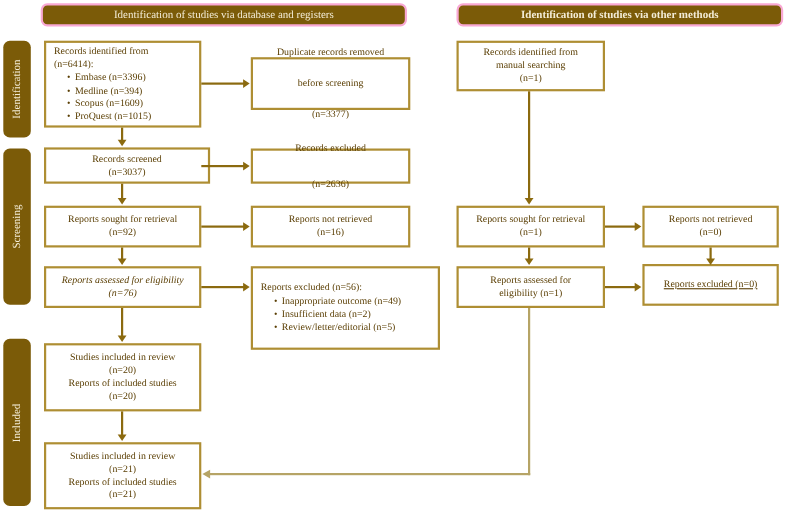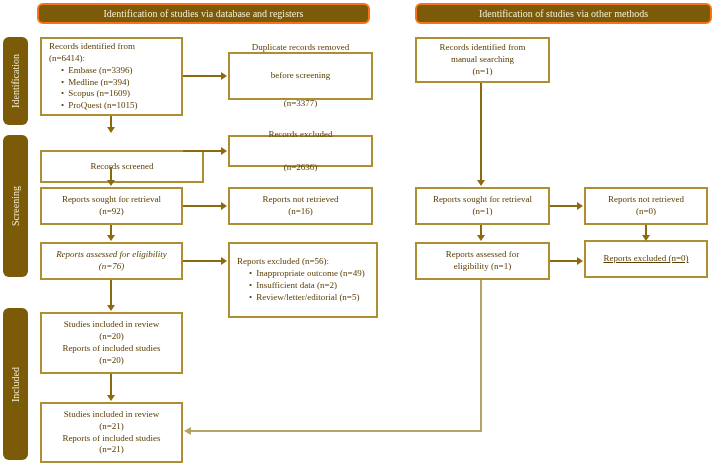--- a/index.html
+++ b/index.html
@@ -15,21 +15,21 @@
   .canvas {
     position: relative;
     width: 717px; height: 464px;
     background: #ffffff;
     overflow: hidden;
     color: var(--box_text);
   }
   .header-band {
     position: absolute;
     background: var(--band_bg);
-    border: 2px solid #f97316;
+    border: 2px solid #f9a8d4;
     border-radius: 6px;
     color: var(--band_text);
     font-size: 10px;
     display: flex; align-items: center; justify-content: center;
     text-align: right;
   }
   .side-band {
     position: absolute;
     background: var(--band_bg);
     border-radius: 6px;
@@ -77,21 +77,21 @@
   }
 </style>
 </head>
 <body>
 
 <div class="canvas">
 
   <div class="header-band" style="left:37px; top:3px; width:333px; height:21px;">
     <span>Identification of studies via database and registers</span>
   </div>
-  <div class="header-band" style="left:415px; top:3px; width:297px; height:21px;">
+  <div class="header-band" style="left:415px; top:3px; width:297px; height:21px;font-weight:bold;">
     <span>Identification of studies via other methods</span>
   </div>
 
   <div class="side-band" style="left:3px; top:37px; width:25px; height:88px;">
     <span>Identification</span>
   </div>
   <div class="side-band" style="left:3px; top:135px; width:25px; height:142px;">
     <span>Screening</span>
   </div>
   <div class="side-band" style="left:3px; top:308px; width:25px; height:152px;">
@@ -118,22 +118,23 @@
       <span>ProQuest (n=1015)</span>
     </div>
   </div>
 
   <div class="box" style="left:228px; top:52px; width:145px; height:48px;gap:16px;">
     <span>Duplicate records removed</span>
     <span>before screening</span>
     <span>(n=3377)</span>
   </div>
 
-  <div class="box" style="left:40px; top:150px; width:164px; height:33px;align-items:center;">
+  <div class="box" style="left:40px; top:134px; width:151px; height:33px;align-items:center;">
     <span>Records screened</span>
+    <span>(n=3037)</span>
   </div>
 
   <div class="box" style="left:228px; top:135px; width:145px; height:32px;gap:21px;">
     <span>Records excluded</span>
     <span>(n=2636)</span>
   </div>
 
   <div class="box" style="left:40px; top:187px; width:143px; height:38px;">
     <span>Reports sought for retrieval</span>
     <span>(n=92)</span>
@@ -142,21 +143,21 @@
   <div class="box" style="left:228px; top:187px; width:145px; height:38px;">
     <span>Reports not retrieved</span>
     <span>(n=16)</span>
   </div>
 
   <div class="box" style="left:40px; top:242px; width:143px; height:38px;font-style:italic;">
     <span>Reports assessed for eligibility</span>
     <span>(n=76)</span>
   </div>
 
-  <div class="box left-align" style="left:228px; top:242px; width:150px; height:76px;">
+  <div class="box left-align" style="left:228px; top:242px; width:172px; height:76px;">
     <span>Reports excluded (n=56):</span>
     <div class="bullet-row">
       <span class="bullet">•</span>
       <span>Inappropriate outcome (n=49)</span>
     </div>
     <div class="bullet-row">
       <span class="bullet">•</span>
       <span>Insufficient data (n=2)</span>
     </div>
     <div class="bullet-row">

